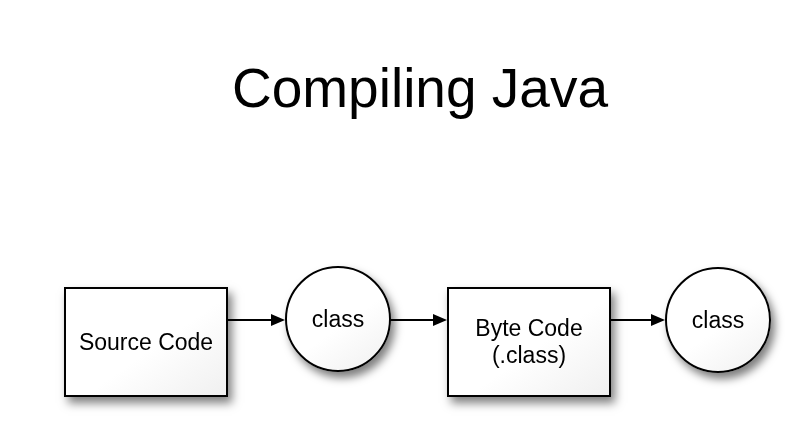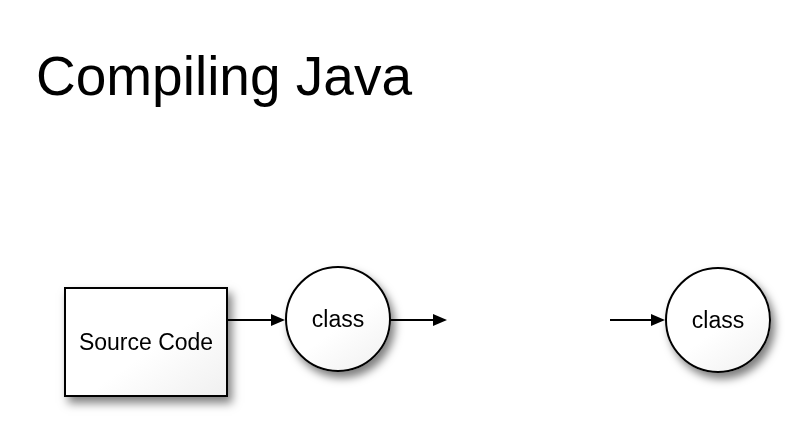--- a/index.html
+++ b/index.html
@@ -13,22 +13,23 @@
     width: 804px;
     height: 424px;
     background: var(--color-background, #ffffff);
     overflow: hidden;
   }
   .title {
     position: absolute;
     top: 46px;
     left: 0;
     right: 0;
-    margin: 0;
+    margin: 12px;
     padding-left: 36px;
+    text-align: center;
     font-size: 55px;
     font-weight: 400;
     line-height: 1.1;
     color: var(--color-text, #000000);
     white-space: nowrap;
   }
   .node {
     position: absolute;
     box-sizing: border-box;
     border: 2.5px solid var(--color-node-border, #000000);
@@ -87,20 +88,26 @@
   </div>
 
   <div class="arrow" style="left:228px; width:44px;"></div>
 
   <div class="node circle" style="left:285px; top:266px;">
     <span>class</span>
   </div>
 
   <div class="arrow" style="left:390px; width:44px;"></div>
 
+  <div class="node rect" style="left:447px; top:265px;">
+    <div class="label">
+      <span>Byte Code</span>
+      <span>(.class)</span>
+    </div>
+  </div>
 
   <div class="arrow" style="left:610px; width:42px;"></div>
 
   <div class="node circle" style="left:665px; top:267px;">
     <span>class</span>
   </div>
 
 </div>
 
 </body></html>

